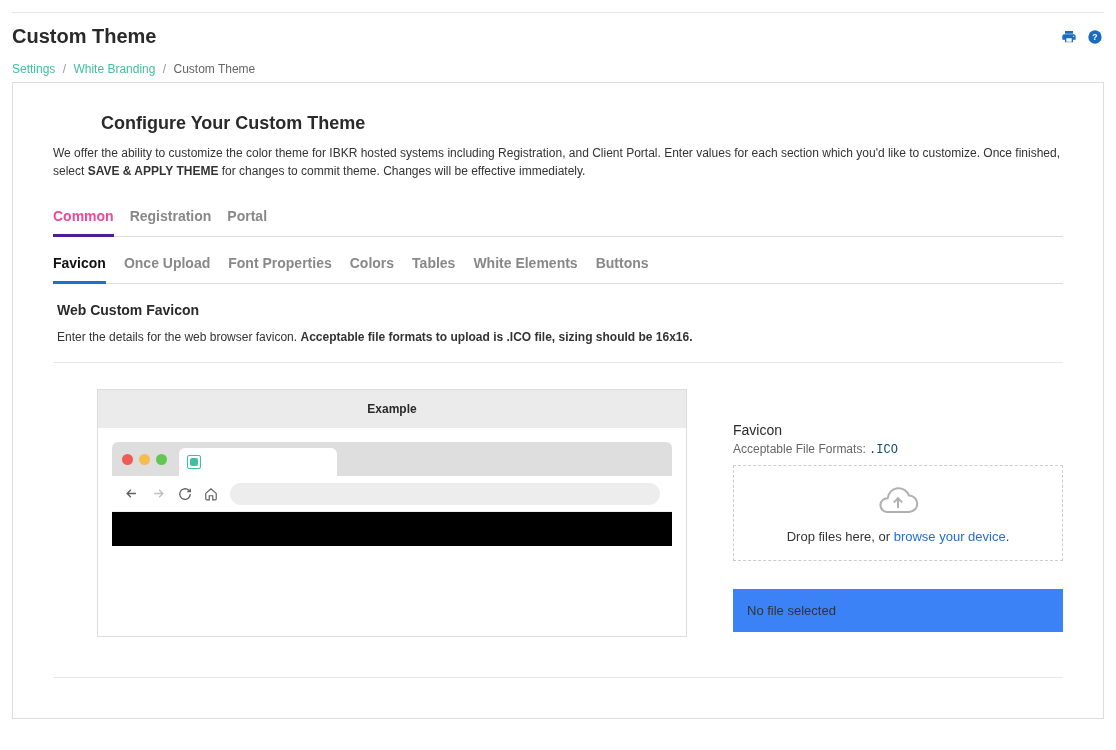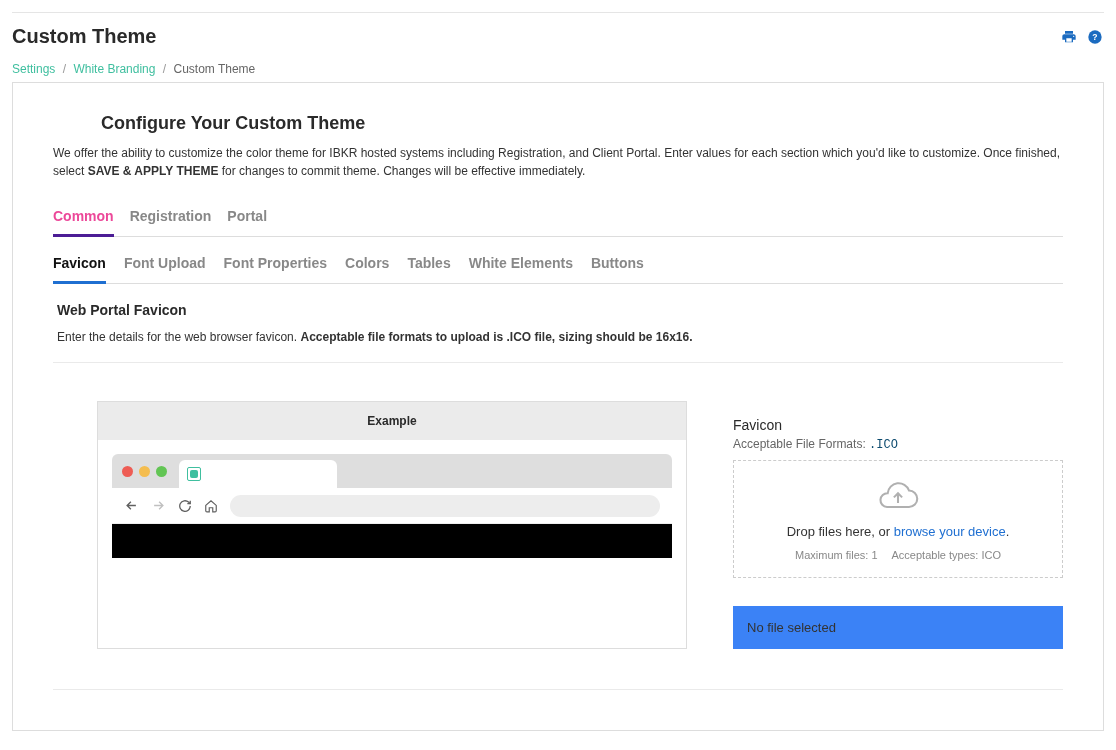--- a/index.html
+++ b/index.html
@@ -19,21 +19,21 @@
 .panel .intro b { font-weight: bold; }
 .tabs-primary { display: flex; gap: 16px; border-bottom: 1px solid #ddd; margin-bottom: 18px; }
 .tabs-primary .tab { padding: 0 0 10px; font-size: 14px; color: #888; cursor: pointer; font-weight: bold; }
 .tabs-primary .tab.active { color: #ec4899; border-bottom: 3px solid #4c1d95; margin-bottom: -1px; }
 .tabs-secondary { display: flex; gap: 18px; border-bottom: 1px solid #ddd; margin-bottom: 18px; }
 .tabs-secondary .tab { padding: 0 0 10px; font-size: 14px; color: #888; cursor: pointer; font-weight: bold; }
 .tabs-secondary .tab.active { color: #111; border-bottom: 3px solid #1f6fd1; margin-bottom: -1px; }
 .section-title { font-size: 14px; font-weight: bold; padding: 0 4px; margin-bottom: 12px; }
 .section-desc { font-size: 12px; padding: 0 4px 18px; border-bottom: 1px solid #eaeaea; margin-bottom: 26px; color: #333; }
 .section-desc .bold { font-weight: bold; }
-.columns { display: flex; gap: 46px; align-items: flex-end; padding-left: 44px; }
+.columns { display: flex; gap: 46px; align-items: center; padding-left: 44px; }
 .example-col { flex: 0 0 590px; }
 .upload-col { flex: 1; padding-top: 28px; }
 .example-box { border: 1px solid #ddd; }
 .example-head { background: #ebebeb; text-align: center; font-weight: bold; font-size: 12px; padding: 12px 0; }
 .browser-sim { padding: 14px 14px 0; }
 .tab-bar { background: #dedede; border-radius: 6px 6px 0 0; display: flex; align-items: center; height: 34px; padding: 0 10px; }
 .traffic { display: flex; gap: 6px; margin-right: 12px; }
 .dot { width: 11px; height: 11px; border-radius: 50%; display: block; }
 .dot.red { background: #ee5c54; }
 .dot.yellow { background: #f4bd4f; }
@@ -95,29 +95,29 @@
     </p>
 
     <div class="tabs-primary">
       <div class="tab active">Common</div>
       <div class="tab">Registration</div>
       <div class="tab">Portal</div>
     </div>
 
     <div class="tabs-secondary">
       <div class="tab active">Favicon</div>
-      <div class="tab">Font Upload</div>
+      <div class="tab">Once Upload</div>
       <div class="tab">Font Properties</div>
       <div class="tab">Colors</div>
       <div class="tab">Tables</div>
       <div class="tab">White Elements</div>
       <div class="tab">Buttons</div>
     </div>
 
-    <div class="section-title">Web Portal Favicon</div>
+    <div class="section-title">Web Custom Favicon</div>
     <div class="section-desc">
       <span>Enter the details for the web browser favicon. </span><span class="bold">Acceptable file formats to upload is .ICO file, sizing should be 16x16.</span>
     </div>
 
     <div class="columns">
       <div class="example-col">
         <div class="example-box">
           <div class="example-head">Example</div>
           <div class="browser-sim">
             <div class="tab-bar">
@@ -168,24 +168,20 @@
           <span>Acceptable File Formats: </span><span class="mono">.ICO</span>
         </div>
         <div class="dropzone">
           <svg width="44" height="34" viewBox="0 0 64 48" fill="none" stroke="currentColor" stroke-width="3">
             <path d="M48 40a12 12 0 0 0 0-24 16 16 0 0 0-31 4A10 10 0 0 0 16 40h32z"></path>
             <path d="M32 34V20M26 26l6-6 6 6"></path>
           </svg>
           <div class="drop-text">
             <span>Drop files here, or </span><a href="#">browse your device</a><span>.</span>
           </div>
-          <div class="drop-hints">
-            <span>Maximum files: 1</span>
-            <span>Acceptable types: ICO</span>
-          </div>
         </div>
         <div class="file-selected">No file selected</div>
       </div>
     </div>
 
     <div class="section-end"></div>
   </div>
 
 </div>
 

